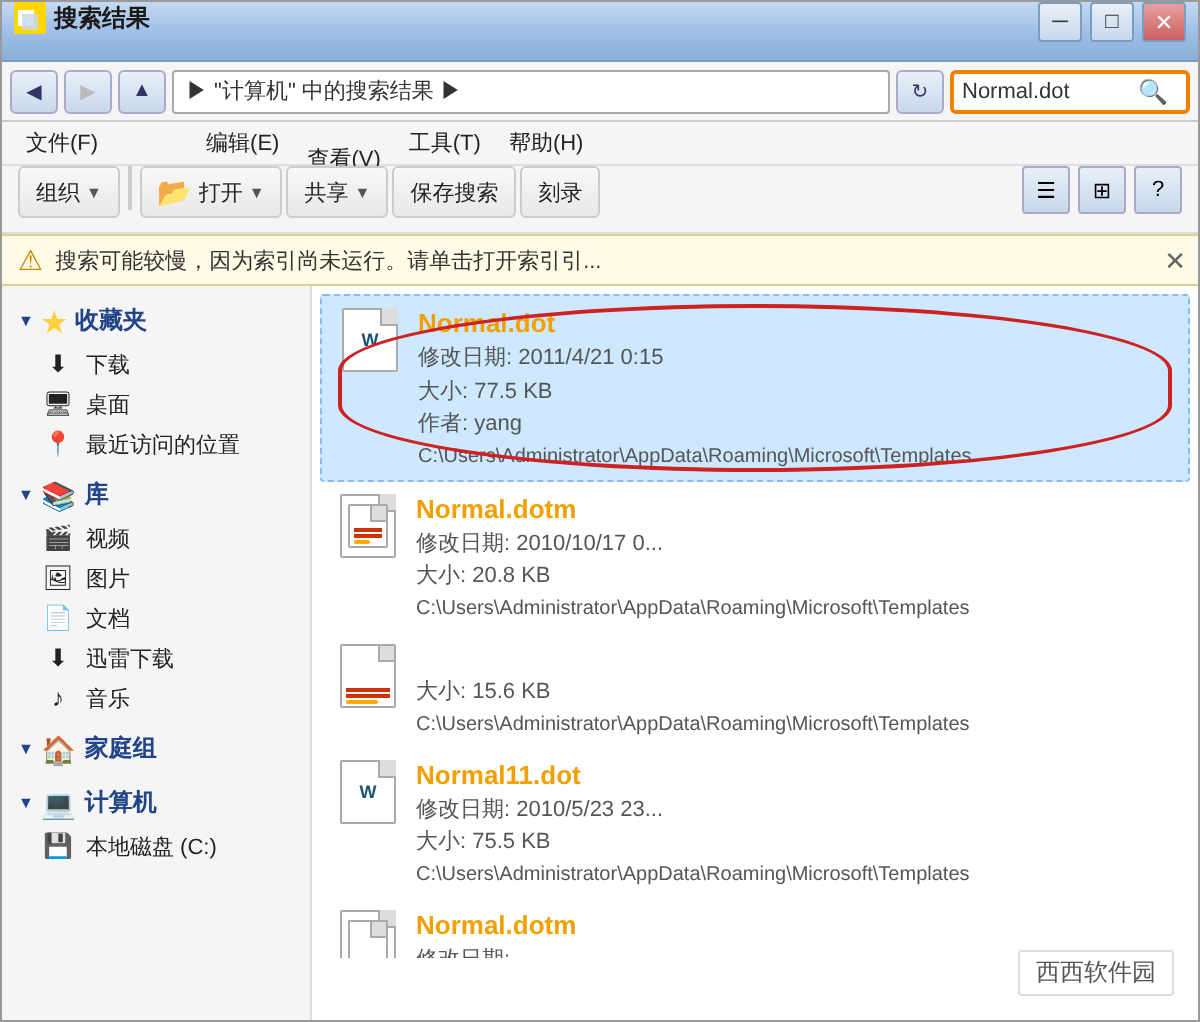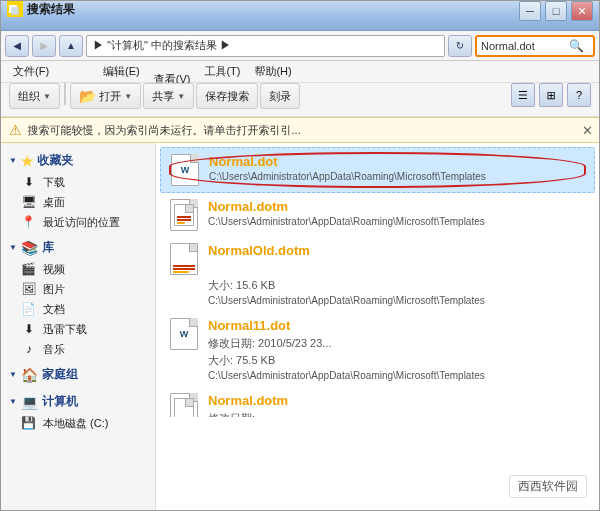--- a/index.html
+++ b/index.html
@@ -466,55 +466,63 @@
     </div>
 
     <div class="file-list" style="position:relative;">
 
       <div class="file-item selected" style="position:relative;">
         <div class="file-item-icon">
           <div class="doc-icon">W</div>
         </div>
         <div class="file-info">
           <div class="file-name">Normal.dot</div>
+          <div class="file-meta">
+            <span>修改日期: 2011/4/21 0:15</span><br>
+            <span>大小: 77.5 KB</span><br>
+            <span>作者: yang</span>
+          </div>
           <div class="file-path">C:\Users\Administrator\AppData\Roaming\Microsoft\Templates</div>
         </div>
         <div class="oval-highlight"></div>
       </div>
 
       <div class="file-item">
         <div class="file-item-icon">
           <div class="doc-icon" style="color:#cc3300; font-size:8px;">
             <div style="width:100%;height:100%;display:flex;align-items:center;justify-content:center;">
               <div style="width:20px;height:22px;background:white;border:1.5px solid #aaa;border-radius:1px;position:relative;overflow:hidden;">
                 <div style="position:absolute;top:0;right:0;width:8px;height:8px;background:#ddd;border-left:1px solid #aaa;border-bottom:1px solid #aaa;"></div>
                 <div style="position:absolute;bottom:4px;left:2px;right:2px;height:2px;background:#cc3300;"></div>
                 <div style="position:absolute;bottom:7px;left:2px;right:2px;height:2px;background:#cc3300;"></div>
                 <div style="position:absolute;bottom:1px;left:2px;right:8px;height:2px;background:#ffaa00;border-radius:1px;"></div>
               </div>
             </div>
           </div>
         </div>
         <div class="file-info">
           <div class="file-name">Normal.dotm</div>
+          <div class="file-meta">
+            <span>修改日期: 2010/10/17 0...</span><br>
+            <span>大小: 20.8 KB</span>
+          </div>
           <div class="file-path">C:\Users\Administrator\AppData\Roaming\Microsoft\Templates</div>
         </div>
       </div>
 
       <div class="file-item">
         <div class="file-item-icon">
           <div style="width:28px;height:32px;background:white;border:1.5px solid #aaa;border-radius:1px;position:relative;overflow:hidden;display:flex;align-items:center;justify-content:center;">
             <div style="position:absolute;top:0;right:0;width:8px;height:8px;background:#ddd;border-left:1px solid #aaa;border-bottom:1px solid #aaa;"></div>
             <div style="position:absolute;bottom:4px;left:2px;right:2px;height:2px;background:#cc3300;"></div>
             <div style="position:absolute;bottom:7px;left:2px;right:2px;height:2px;background:#cc3300;"></div>
             <div style="position:absolute;bottom:1px;left:2px;right:8px;height:2px;background:#ffaa00;border-radius:1px;"></div>
           </div>
         </div>
         <div class="file-info">
-          <div class="file-name">NormalOld.dotm</div>
           <div class="file-meta">
             <br>
             <span>大小: 15.6 KB</span>
           </div>
           <div class="file-path">C:\Users\Administrator\AppData\Roaming\Microsoft\Templates</div>
         </div>
       </div>
 
       <div class="file-item">
         <div class="file-item-icon">

